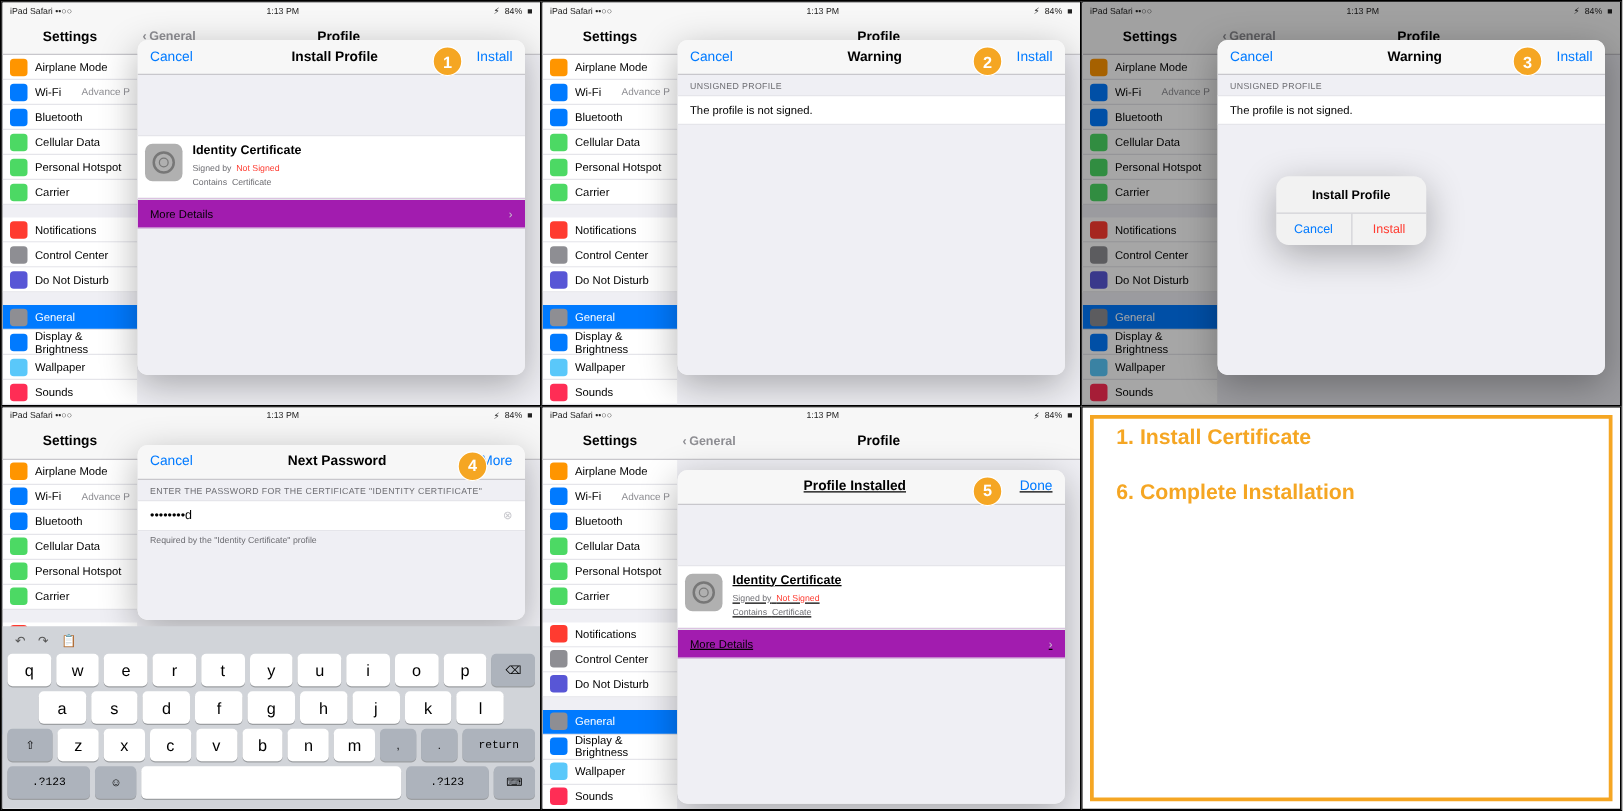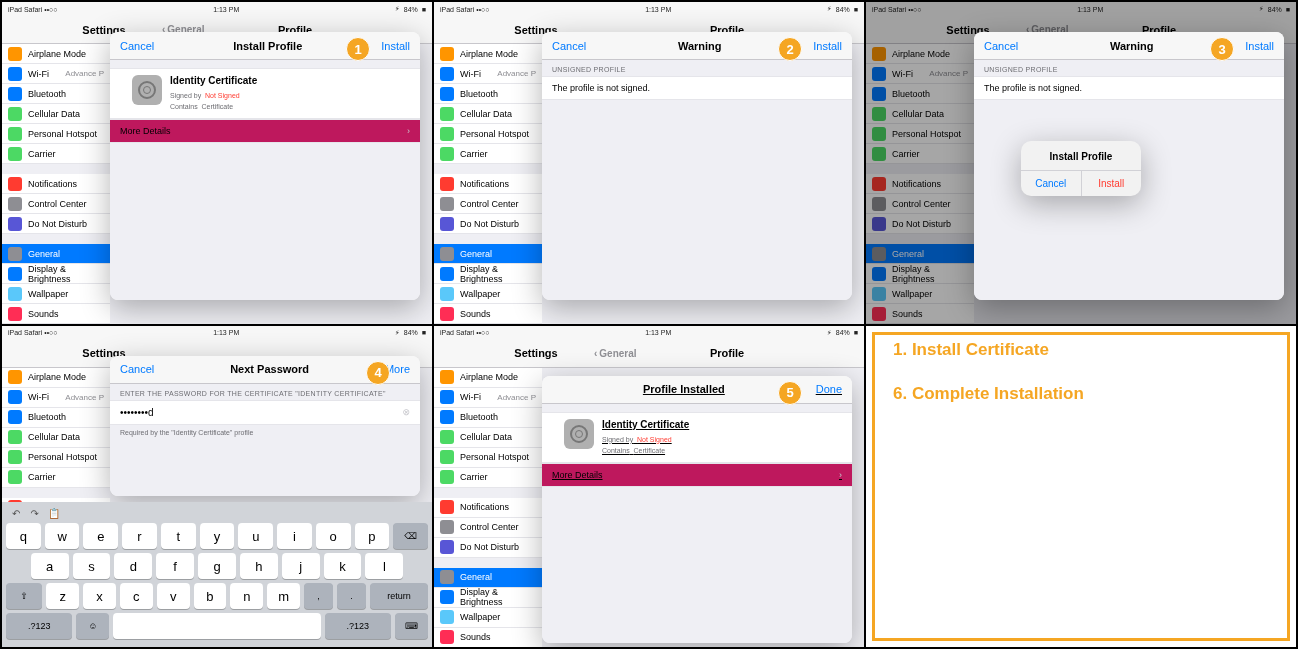--- a/index.html
+++ b/index.html
@@ -4,58 +4,58 @@
 <style>
   * { margin:0; padding:0; box-sizing:border-box; font-family:-apple-system,BlinkMacSystemFont,"Helvetica Neue",Arial,sans-serif; }
   body { background:#fff; }
   .grid { display:grid; grid-template-columns:repeat(3,1fr); grid-template-rows:repeat(2,1fr); width:1298px; height:649px; border:1px solid #000; }
   .cell { position:relative; border:1px solid #000; overflow:hidden; }
   .dim::after { content:""; position:absolute; inset:0; background:rgba(0,0,0,.35); z-index:5; pointer-events:none; }
   .statusbar { height:14px; background:#f7f7f7; display:flex; justify-content:space-between; align-items:center; font-size:7px; padding:0 6px; color:#222; }
   .statusbar .sb-right { display:flex; gap:4px; align-items:center; }
   .device { position:absolute; inset:0; background:#efeff4; display:flex; flex-direction:column; }
   .topbar { height:28px; background:#f7f7f7; border-bottom:1px solid #c8c7cc; display:flex; position:relative; }
-  .topbar .left { width:108px; display:flex; align-items:center; justify-content:center; font-weight:600; font-size:11px;margin-left:48px; }
+  .topbar .left { width:108px; display:flex; align-items:center; justify-content:center; font-weight:600; font-size:11px; }
   .topbar .right { flex:1; display:flex; align-items:center; justify-content:center; font-size:11px; font-weight:600; position:relative; }
   .topbar .back { position:absolute; left:4px; color:#8e8e93; font-size:10px; display:flex; align-items:center; gap:2px; }
   .sidebar { width:108px; background:#efeff4; overflow:hidden; }
   .main { flex:1; background:#efeff4; }
   .cols { flex:1; display:flex; overflow:hidden; }
   .row { height:20px; display:flex; align-items:center; padding:0 6px; background:#fff; border-bottom:1px solid #e5e5ea; font-size:9px; gap:6px; }
   .row.spacer { background:transparent; border:none; height:10px; }
   .row.sel { background:#007aff; color:#fff; }
   .icn { width:14px; height:14px; border-radius:3px; flex-shrink:0; }
   .sheet { position:absolute; background:#f7f7f7; border-radius:8px; box-shadow:0 8px 30px rgba(0,0,0,.3); z-index:10; overflow:hidden; display:flex; flex-direction:column; font-size:10px; }
   .sheet-hdr { height:28px; display:flex; align-items:center; justify-content:space-between; padding:0 10px; background:#f7f7f7; border-bottom:1px solid #c8c7cc; }
   .sheet-hdr .ttl { font-weight:600; font-size:11px; }
   .link-blue { color:#007aff; font-size:11px; cursor:pointer; }
   .sheet-body { flex:1; background:#efeff4; overflow:hidden; }
   .sect-lbl { font-size:7px; color:#6d6d72; padding:6px 10px 3px; text-transform:uppercase; letter-spacing:.3px; }
   .white-row { background:#fff; border-top:1px solid #e5e5ea; border-bottom:1px solid #e5e5ea; padding:6px 10px; font-size:9px; }
-  .cert-block { background:#fff; border-top:1px solid #e5e5ea; border-bottom:1px solid #e5e5ea; padding:6px 22px; display:flex; gap:8px; }
+  .cert-block { background:#fff; border-top:1px solid #e5e5ea; border-bottom:1px solid #e5e5ea; padding:6px 6px; display:flex; gap:8px;margin-top:40px; }
   .cert-icon { width:30px; height:30px; border-radius:6px; background:#b0b0b0; display:flex; align-items:center; justify-content:center; }
   .cert-icon span { width:18px; height:18px; border-radius:50%; border:2px solid #777; display:inline-block; position:relative; }
   .cert-icon span::after { content:""; position:absolute; inset:3px; border-radius:50%; border:1px solid #777; }
   .cert-meta { font-size:7px; color:#6d6d72; line-height:1.6; }
   .cert-meta .ns { color:#ff3b30; }
-  .detail-row { background:#be185d; border-top:1px solid #e5e5ea; border-bottom:1px solid #e5e5ea; padding:6px 10px; display:flex; justify-content:space-between; font-size:9px; }
+  .detail-row { background:#a21caf; border-top:1px solid #e5e5ea; border-bottom:1px solid #e5e5ea; padding:6px 10px; display:flex; justify-content:space-between; font-size:9px; }
   .detail-row .chev { color:#c7c7cc; }
   .badge-num { position:absolute; width:24px; height:24px; border-radius:50%; background:#f5a623; border:1px solid #fff; color:#fff; font-weight:700; font-size:13px; display:flex; align-items:center; justify-content:center; z-index:20; }
   .alert { position:absolute; left:50%; top:50%; transform:translate(-50%,-40%); width:120px; background:#f2f2f2; border-radius:10px; z-index:30; overflow:hidden; font-size:10px; box-shadow:0 8px 30px rgba(0,0,0,.3); }
   .alert-ttl { text-align:center; font-weight:600; padding:10px 0 8px; font-size:10px; }
   .alert-btns { display:flex; border-top:1px solid #d1d1d6; }
   .alert-btns div { flex:1; text-align:center; padding:7px 0; font-size:10px; }
   .alert-btns div:first-child { border-right:1px solid #d1d1d6; color:#007aff; }
   .alert-btns div:last-child { color:#ff3b30; }
   .kbd { position:absolute; left:0; right:0; bottom:0; background:#d1d4d9; z-index:15; padding:4px; }
   .kbd-tb { display:flex; gap:10px; padding:2px 6px 4px; font-size:10px; color:#555; }
   .kbd-row { display:flex; gap:4px; margin-bottom:4px; justify-content:center; }
   .key { background:#fff; border-radius:4px; box-shadow:0 1px 0 rgba(0,0,0,.25); height:26px; display:flex; align-items:center; justify-content:center; font-size:13px; flex:1; }
   .key.fn { background:#adb3bc; font-size:9px; }
-  .key.wide { flex:1.6; }
+  .key.wide { flex:1.6;font-family:Liberation Mono, monospace; }
   .legend { padding:4px 18px; border:3px solid #f5a623; position:absolute; inset:6px; }
   .legend-item { color:#f5a623; font-weight:700; font-size:17px; margin-bottom:22px; line-height:1.3; }
   .pwd-input { width:100%; border:none; background:transparent; font-size:10px; outline:none; }
   .foot-note { font-size:7px; color:#6d6d72; padding:4px 10px; }
 </style>
 </head>
 <body>
 
 <div class="grid">
 

